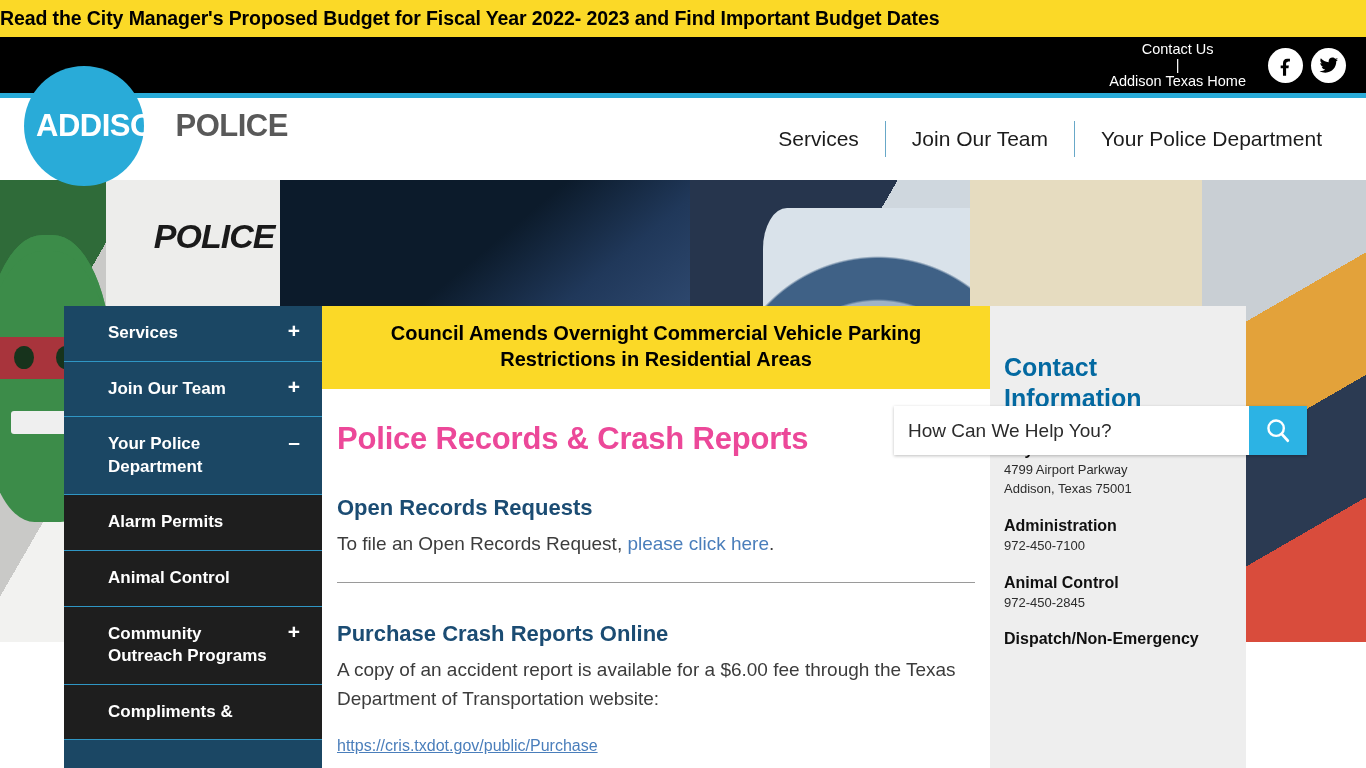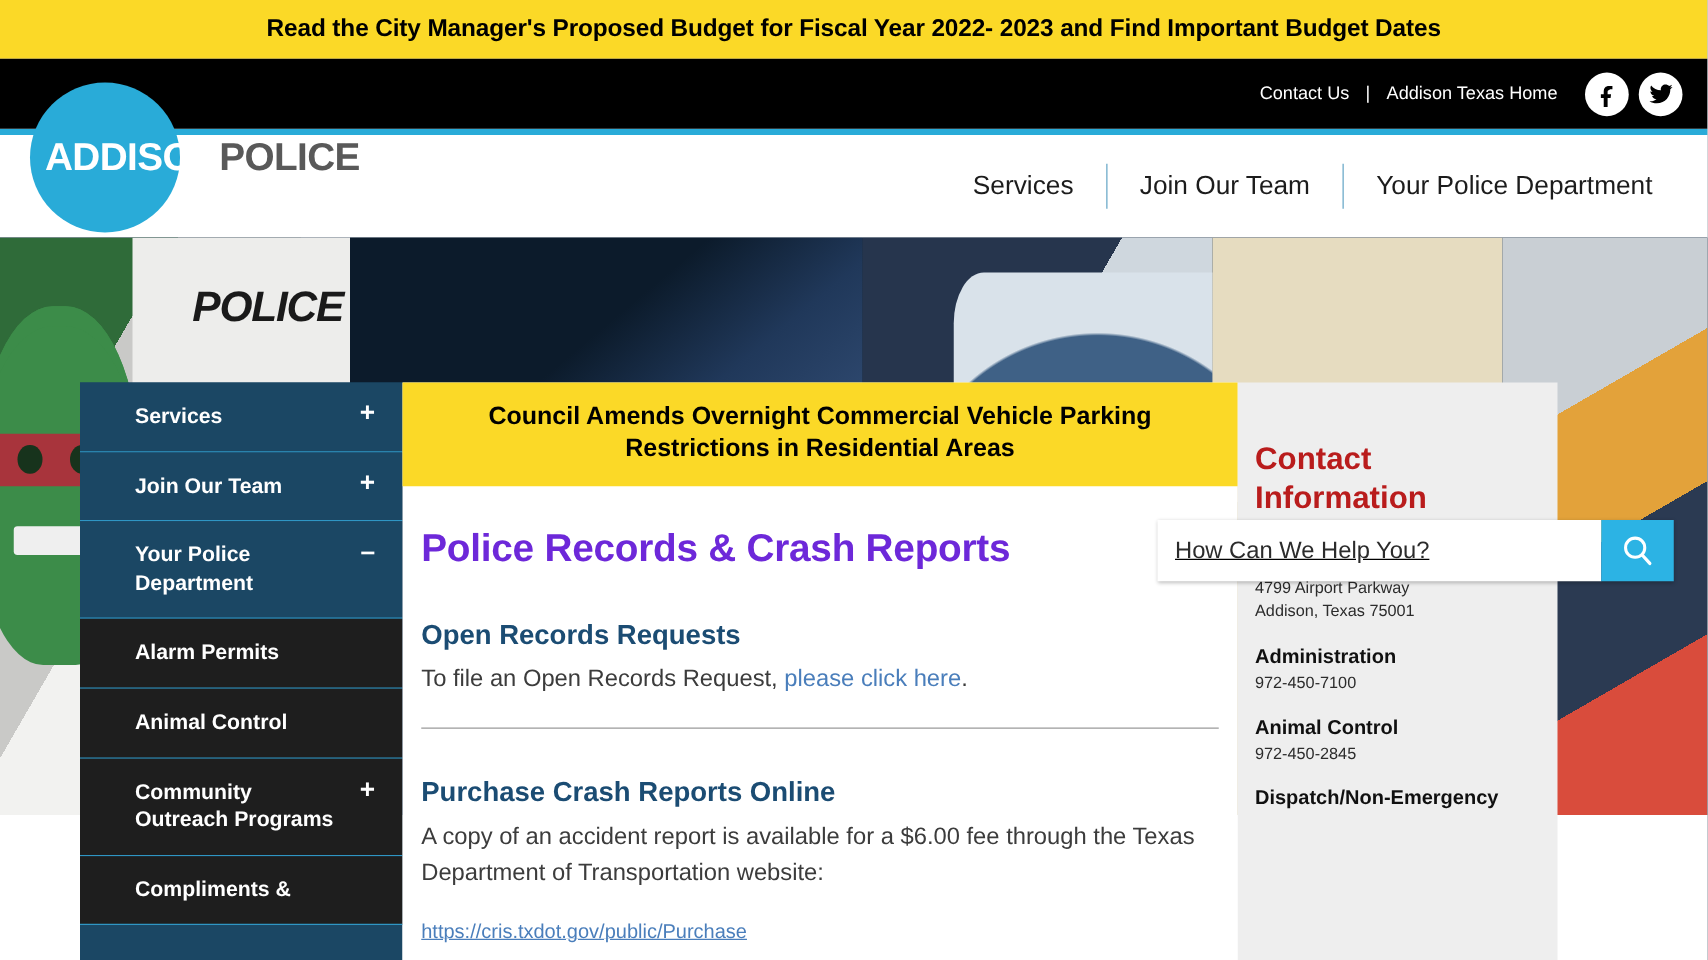--- a/index.html
+++ b/index.html
@@ -6,44 +6,45 @@
   * { box-sizing: border-box; margin: 0; padding: 0; }
   html, body {
     width: 1366px; height: 768px;
     font-family: "Liberation Sans", sans-serif;
     background: #ffffff;
     overflow: hidden;
   }
 
   
   .alert-bar {
-    height: 47px;
+    height: 37px;
     background: #fbd927;
-    display: flex; align-items: center; justify-content: center;
+    display: flex; align-items: center; 
     width: 100%;
   }
   .alert-bar a {
     color: #000000;
     font-size: 19.5px;
     font-weight: bold;
     text-decoration: none;
     letter-spacing: -0.1px;
   }
 
   
   .utility-bar {
     height: 56px;
     background: #000000;
     position: relative;
     display: flex; align-items: center; justify-content: flex-end;
     padding-right: 20px;
   }
   .utility-links {
-    display: flex; align-items: center; gap: 13px;
+    display: flex; align-items: center; 
     margin-right: 22px;
+    flex-direction: column;
   }
   .utility-links a {
     color: #ffffff; font-size: 14.5px; text-decoration: none;
   }
   .utility-sep { color: #ffffff; font-size: 14.5px; }
   .social { display: flex; align-items: center; gap: 8px; }
   .social-btn {
     width: 35px; height: 35px; border-radius: 50%;
     background: #ffffff;
     display: flex; align-items: center; justify-content: center;
@@ -141,24 +142,23 @@
   .s4::after{
     content:""; position:absolute; left:26%; bottom:-14%; width:72%; height:78%;
     background: radial-gradient(circle at 50% 22%, #c99a7c 0 24%, #1f3350 25% 100%);
     border-radius:44% 44% 0 0;
   }
   .s5 { width: 12%;
         background: linear-gradient(150deg,#c9cfd4 0 30%, #e3a23a 30% 52%, #2b3a52 52% 74%, #d94c3c 74% 100%); }
 
   
   .search-wrap {
-    position: absolute; left: 926px; top: 226px;
+    position: absolute; left: 894px; top: 226px;
     display: flex; z-index: 30;
     box-shadow: 0 1px 3px rgba(0,0,0,0.25);
-    text-decoration: underline;
   }
   .search-input {
     width: 355px; height: 49px;
     border: none; outline: none;
     background: #ffffff;
     font-size: 19px; color: #1c1c1c;
     padding: 0 14px;
     font-family: "Liberation Sans", sans-serif;
   }
   .search-input::placeholder { color: #2b2b2b; opacity: 1; }
@@ -209,42 +209,42 @@
     padding: 14px 20px 16px;
     text-align: center;
   }
   .content-alert a {
     color: #000000; font-size: 20px; font-weight: bold;
     text-decoration: none; line-height: 1.32;
     display: block;
   }
   .content-inner { padding: 0 15px 0 15px; }
   h1.page-title {
-    font-size: 31px; color: #6d28d9; font-weight: bold;
+    font-size: 31px; color: #ec4899; font-weight: bold;
     margin: 32px 0 0 0; letter-spacing: -0.2px;
   }
   h2.sec-title {
     font-size: 22px; color: #1b4c73; font-weight: bold;
     margin: 38px 0 9px 0;
   }
   p.body-text {
     font-size: 19px; color: #3c3c3c; line-height: 1.52;
     margin: 0 0 10px 0;
   }
   p.body-text a, a.url-link { color: #4a7ebb; text-decoration: none; }
   a.url-link { font-size: 16px; display: inline-block; margin: 14px 0 18px 0; text-decoration: underline; }
   hr.rule { border: none; border-top: 1px solid #9a9a9a; margin: 23px 0 0 0; }
 
   
   .contact-panel {
     width: 256px; background: #eeeeee;
     padding: 46px 22px 20px 14px;
   }
   .contact-panel h2 {
-    font-size: 25px; color: #b91c1c; font-weight: bold;
+    font-size: 25px; color: #0369a1; font-weight: bold;
     line-height: 1.22; margin: 0 0 28px 0;
   }
   .c-label { font-size: 16px; color: #101010; font-weight: bold; margin-bottom: 2px; }
   .c-value { font-size: 13px; color: #2c2c2c; line-height: 1.45; }
   .c-block { margin-bottom: 18px; }
 </style>
 </head>
 <body>
 
 <div class="alert-bar">

